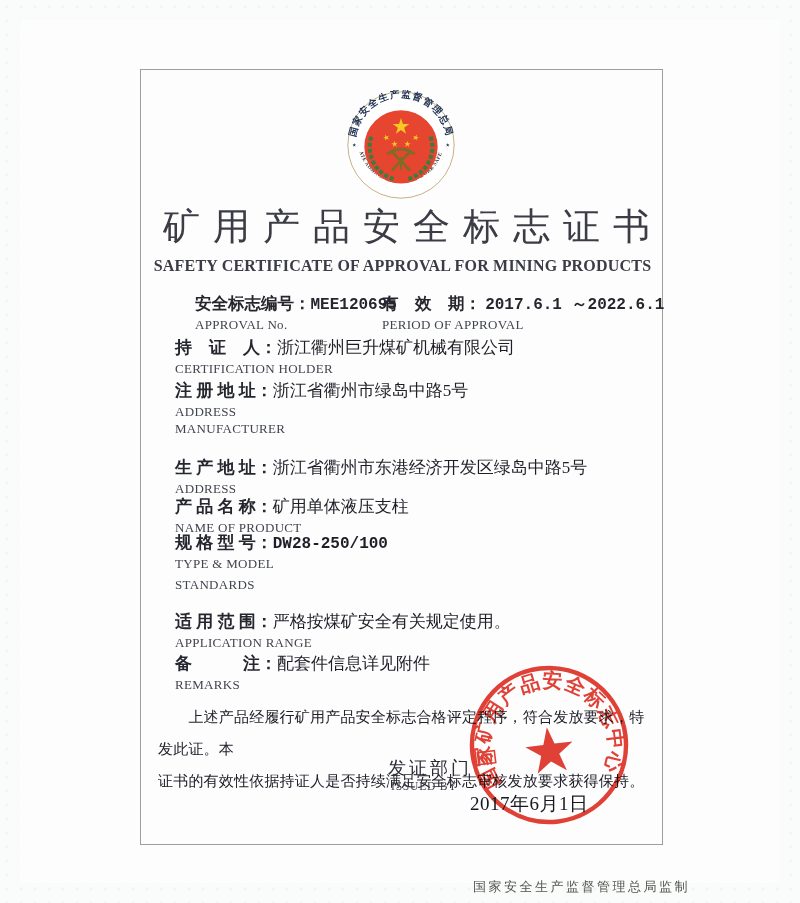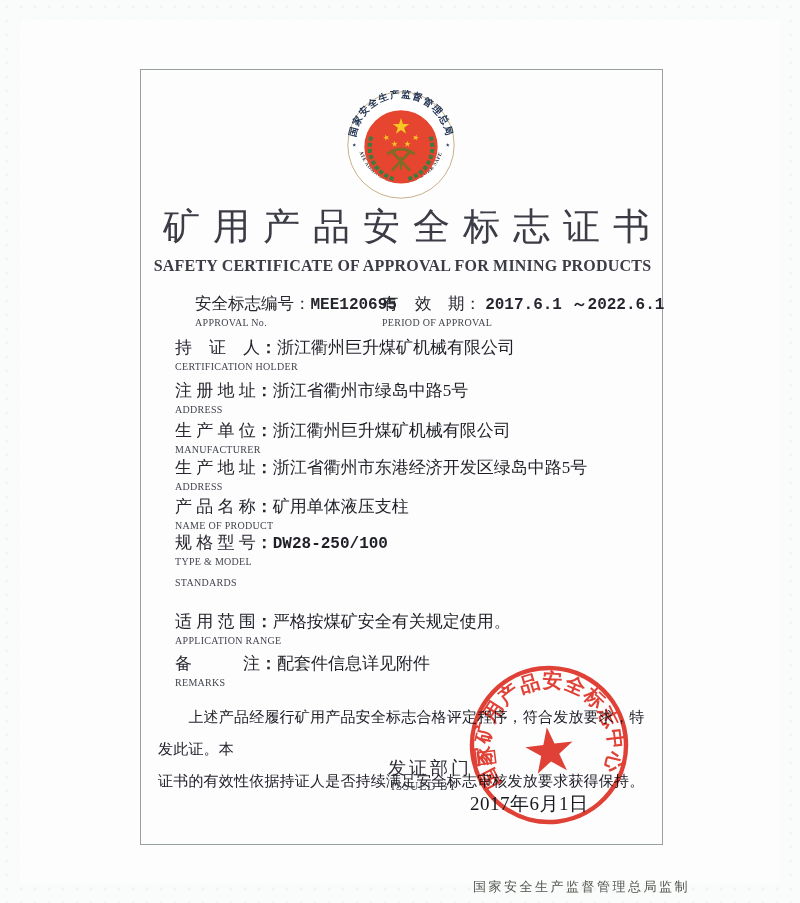--- a/index.html
+++ b/index.html
@@ -28,23 +28,23 @@
   .title-cn{position:absolute;left:150px;top:202px;width:505px;
         font-size:37px;font-weight:400;letter-spacing:13px;padding-left:13px;color:#3b3c45;}
   .title-en{position:absolute;left:120px;top:257px;width:565px;text-align:center;
         font-size:16px;font-weight:700;letter-spacing:.2px;color:#3b3c45;}
 
   
   .approval-row{position:absolute;left:150px;top:293px;width:510px;}
   .ap-group{position:absolute;top:0;}
   .ap-left{left:45px;} .ap-right{left:232px;}
   .ap-main{font-size:16.5px;white-space:nowrap;}
-  .flabel{font-weight:400;color:#26272e;}
+  .flabel{font-weight:700;color:#26272e;}
   .mono{font-family:"Liberation Mono", monospace;font-weight:700;letter-spacing:0;}
-  .sub{font-size:10px;color:#41444d;letter-spacing:.3px;margin-top:2px;}
+  .sub{font-size:13px;color:#41444d;letter-spacing:.3px;margin-top:2px;}
 
   
   .row{position:absolute;left:175px;width:470px;}
   .row .main{font-size:17px;white-space:nowrap;}
   .row .colon{font-weight:700;}
   .fvalue{color:#1e1f26;}
   .r0{top:336px}.r1{top:379px}.r2{top:419px}.r3{top:456px}.r4{top:495px}
   .r5{top:531px}.r6{top:575px}.r7{top:610px}.r8{top:652px}
 
   .declaration{position:absolute;left:158px;top:701px;width:492px;
@@ -123,21 +123,20 @@
 
     <div class="row r0">
       <div class="main"><span class="flabel">持　证　人</span><span class="colon">：</span><span class="fvalue">浙江衢州巨升煤矿机械有限公司</span></div>
       <div class="sub">CERTIFICATION HOLDER</div>
     </div>
     <div class="row r1">
       <div class="main"><span class="flabel">注 册 地 址</span><span class="colon">：</span><span class="fvalue">浙江省衢州市绿岛中路5号</span></div>
       <div class="sub">ADDRESS</div>
     </div>
     <div class="row r2">
-      <div class="main"><span class="flabel">生 产 单 位</span><span class="colon">：</span><span class="fvalue">浙江衢州巨升煤矿机械有限公司</span></div>
       <div class="sub">MANUFACTURER</div>
     </div>
     <div class="row r3">
       <div class="main"><span class="flabel">生 产 地 址</span><span class="colon">：</span><span class="fvalue">浙江省衢州市东港经济开发区绿岛中路5号</span></div>
       <div class="sub">ADDRESS</div>
     </div>
     <div class="row r4">
       <div class="main"><span class="flabel">产 品 名 称</span><span class="colon">：</span><span class="fvalue">矿用单体液压支柱</span></div>
       <div class="sub">NAME OF PRODUCT</div>
     </div>

